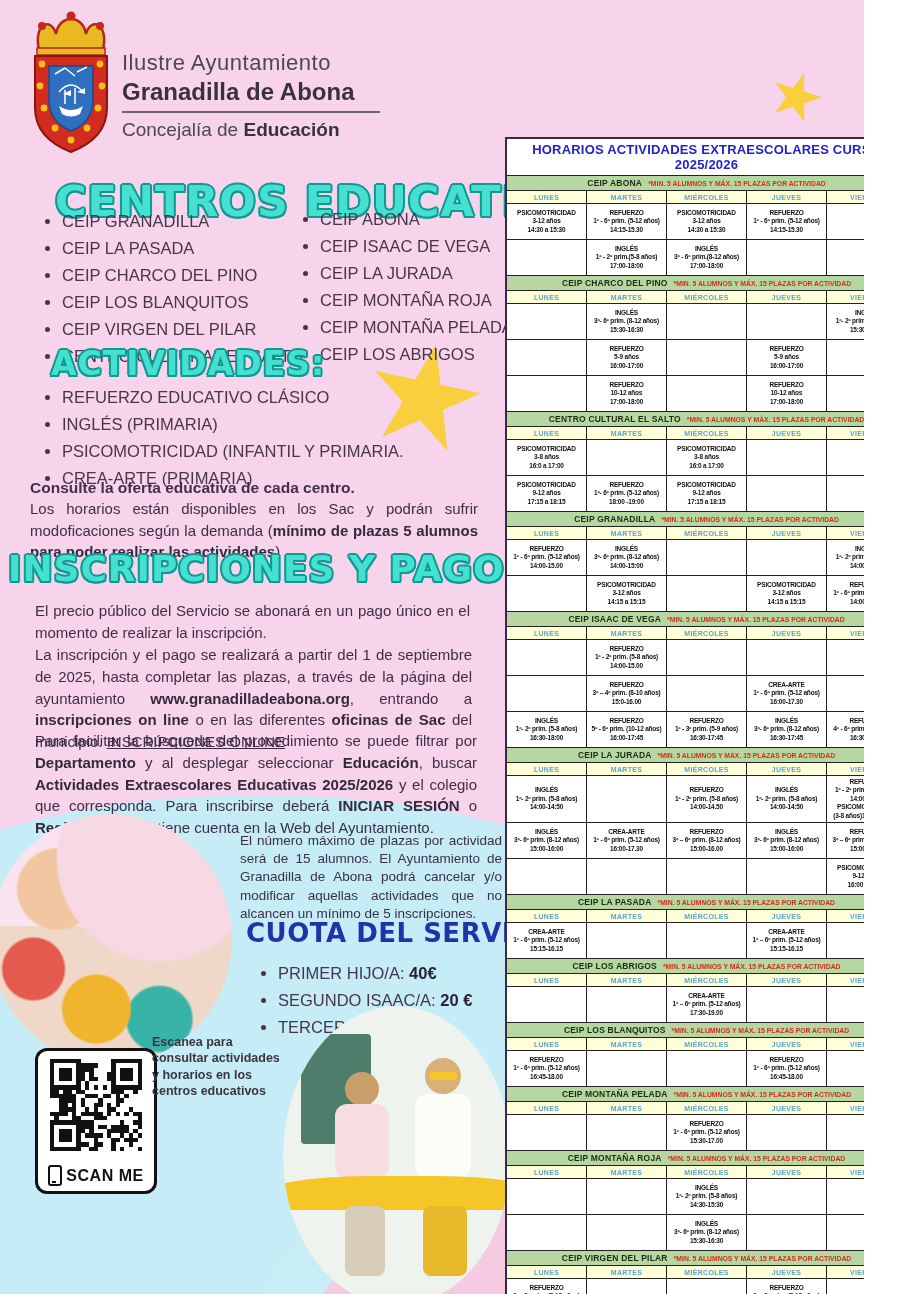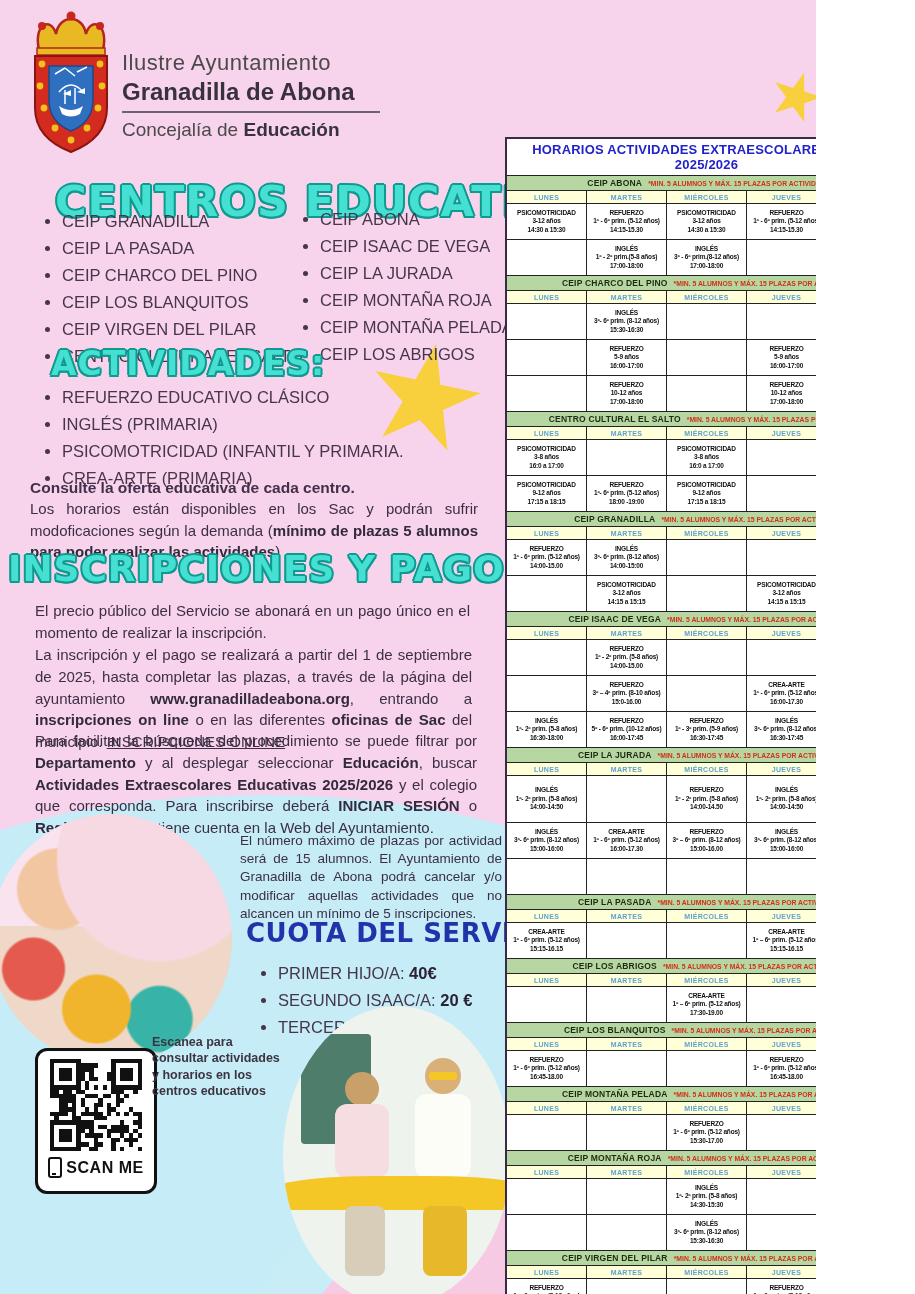--- a/index.html
+++ b/index.html
@@ -1,17 +1,17 @@
 <!DOCTYPE html>
 <html><head>
 <meta charset="utf-8">
 <style>
   html,body{margin:0;padding:0;}
   .poster{position:relative;width:816px;height:1294px;background:#f7d3ec;overflow:hidden;
-          font-family:"Liberation Sans",sans-serif;color:#42304a;}
+          font-family:"Liberation Sans",sans-serif;color:#42304a;padding-left:48px;}
   
   .blue-blob{position:absolute;left:-120px;top:795px;width:760px;height:520px;background:#c5ecf7;
              border-radius:380px 380px 0 0 / 130px 130px 0 0;}
   .pink-wave-line{position:absolute;left:196px;top:1066px;width:920px;height:920px;border-radius:50%;background:#c9edf7;}
   .pink-wave{position:absolute;left:206px;top:1082px;width:1100px;height:1100px;border-radius:50%;background:#f7cae4;}
   .star{position:absolute;color:#f8cf3c;line-height:1;font-family:"DejaVu Sans",sans-serif;}
   .star-big{left:362px;top:326px;font-size:140px;transform:rotate(12deg);}
   .star-small{left:768px;top:64px;font-size:64px;transform:rotate(18deg);}
   
   .crest{position:absolute;left:25px;top:8px;}
@@ -53,21 +53,21 @@
            font-weight:800;color:#2233aa;font-size:26px;letter-spacing:.5px;}
   .cuota-list{position:absolute;left:258px;top:956px;width:240px;}
   .cuota-list li{font-size:15.5px;margin-bottom:7px;color:#3c2f45;margin-top:8px;}
   .cuota-list b{color:#2b2234;}
   
   .qr-box{position:absolute;left:35px;top:1048px;width:116px;height:140px;background:#fff;
           border:3px solid #111;border-radius:12px;display:flex;flex-direction:column;align-items:center;}
   .qr-grid{display:grid;grid-template-columns:repeat(21,1fr);width:92px;height:92px;margin-top:8px;}
   .qr-grid i{display:block;}
   .qr-grid i.f{background:#111;}
-  .scan-row{display:flex;align-items:center;gap:4px;margin-top:6px;}
+  .scan-row{display:flex;align-items:center;gap:4px;margin-top:14px;}
   .phone-icon{width:10px;height:17px;border:2px solid #111;border-radius:3px;position:relative;}
   .phone-icon:after{content:"";position:absolute;left:2px;bottom:1px;width:4px;height:2px;background:#111;}
   .scan-label{font-size:16px;font-weight:bold;color:#111;letter-spacing:.5px;}
   .qr-caption{position:absolute;left:152px;top:1034px;width:130px;
               font-size:12.5px;font-weight:bold;color:#3c3540;line-height:1.3;}
   
   .photo1{position:absolute;left:-10px;top:814px;width:242px;height:250px;border-radius:50%;overflow:hidden;
           background:radial-gradient(circle at 70% 18%,#f6d9e2 0 38%,transparent 39%),
                      radial-gradient(circle at 28% 30%,#f3c6a2 0 16%,transparent 17%),
                      radial-gradient(circle at 18% 62%,#e45a4e 0 12%,transparent 13%),

